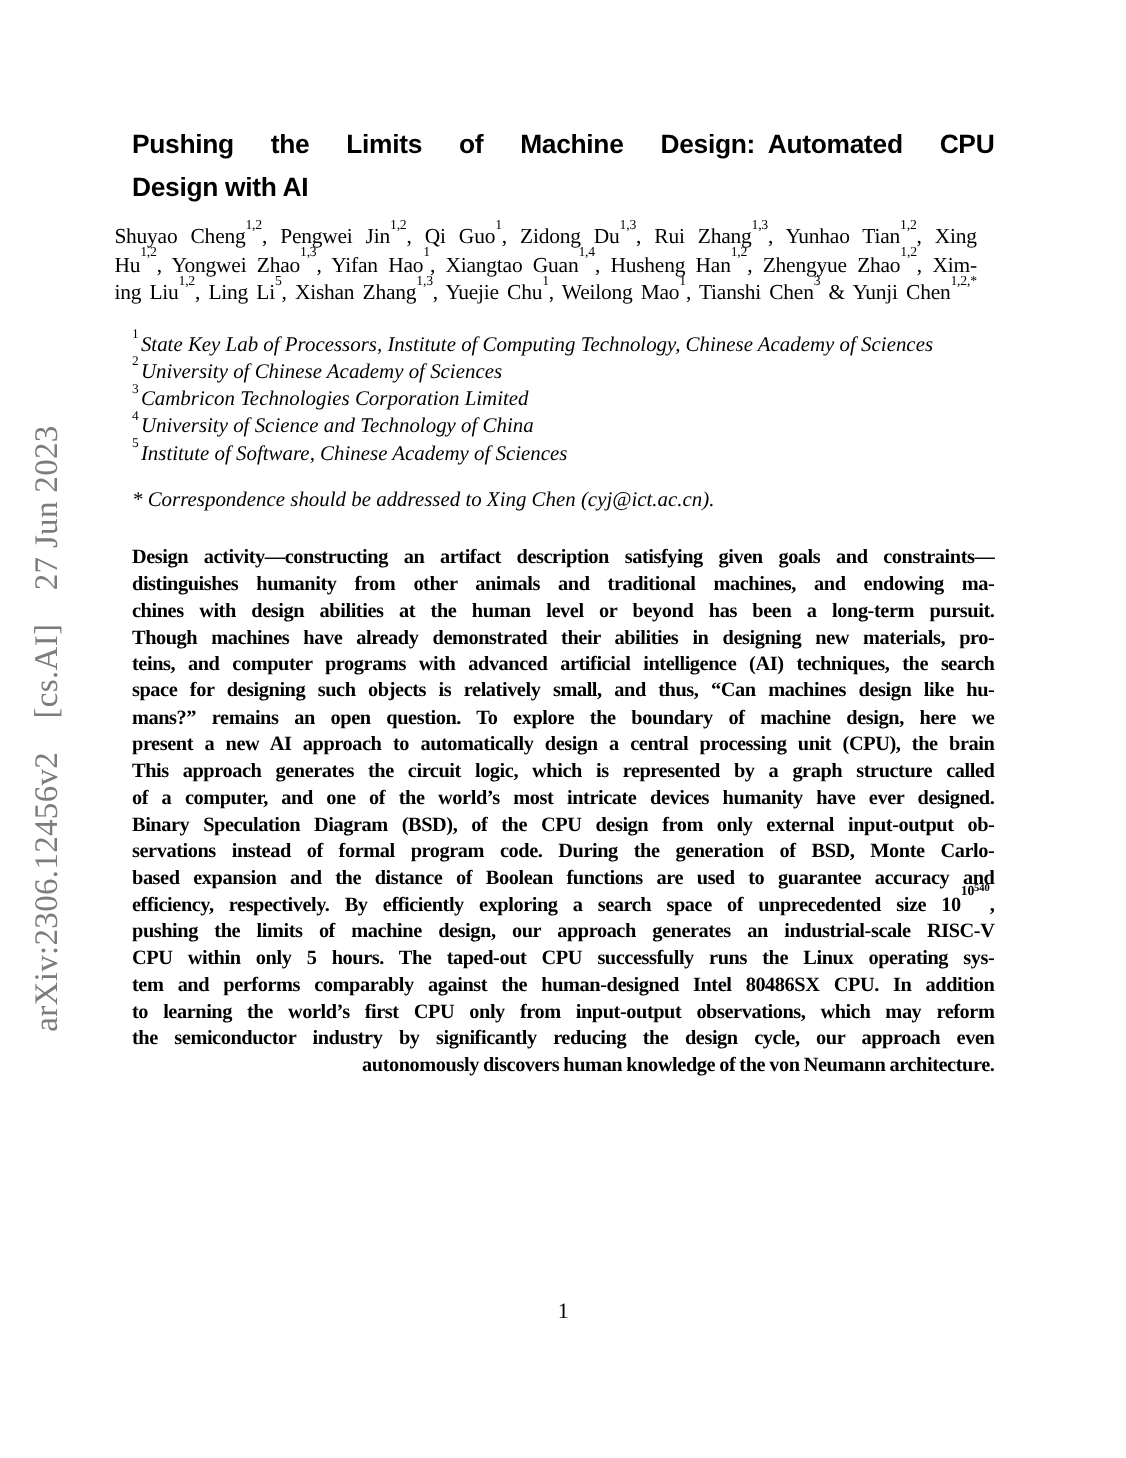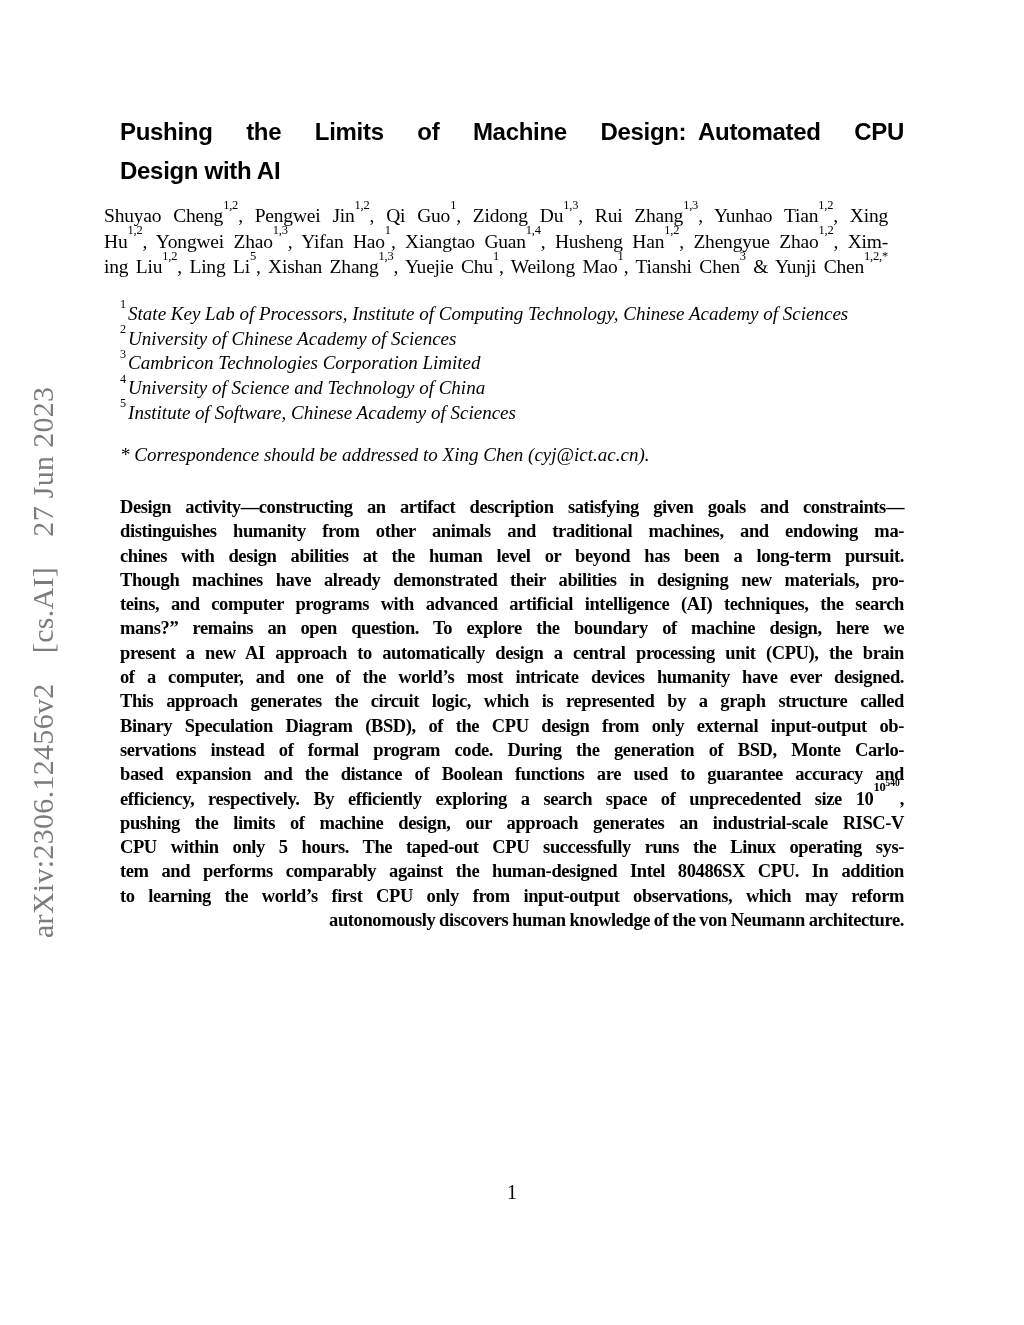--- a/index.html
+++ b/index.html
@@ -104,30 +104,32 @@
     </div>
 
   <div class="correspondence">* Correspondence should be addressed to Xing Chen (cyj@ict.ac.cn).</div>
 
   <div class="abstract">
     <div class="abs-line just">Design activity—constructing an artifact description satisfying given goals and constraints—</div>
     <div class="abs-line just">distinguishes humanity from other animals and traditional machines, and endowing ma-</div>
     <div class="abs-line just">chines with design abilities at the human level or beyond has been a long-term pursuit.</div>
     <div class="abs-line just">Though machines have already demonstrated their abilities in designing new materials, pro-</div>
     <div class="abs-line just">teins, and computer programs with advanced artificial intelligence (AI) techniques, the search</div>
+    <div class="abs-line just">space for designing such objects is relatively small, and thus, “Can machines design like hu-</div>
     <div class="abs-line just">mans?” remains an open question. To explore the boundary of machine design, here we</div>
     <div class="abs-line just">present a new AI approach to automatically design a central processing unit (CPU), the brain</div>
+    <div class="abs-line just">This approach generates the circuit logic, which is represented by a graph structure called</div>
     <div class="abs-line just">of a computer, and one of the world’s most intricate devices humanity have ever designed.</div>
-    <div class="abs-line just">This approach generates the circuit logic, which is represented by a graph structure called</div>
     <div class="abs-line just">Binary Speculation Diagram (BSD), of the CPU design from only external input-output ob-</div>
     <div class="abs-line just">servations instead of formal program code. During the generation of BSD, Monte Carlo-</div>
     <div class="abs-line just">based expansion and the distance of Boolean functions are used to guarantee accuracy and</div>
     <div class="abs-line just"><span>efficiency, respectively. By efficiently exploring a search space of unprecedented size 10</span><sup class="m-exp">10</sup><sup class="m-exp2">540</sup><span>,</span></div>
     <div class="abs-line just">pushing the limits of machine design, our approach generates an industrial-scale RISC-V</div>
     <div class="abs-line just">CPU within only 5 hours. The taped-out CPU successfully runs the Linux operating sys-</div>
     <div class="abs-line just">tem and performs comparably against the human-designed Intel 80486SX CPU. In addition</div>
     <div class="abs-line just">to learning the world’s first CPU only from input-output observations, which may reform</div>
+    <div class="abs-line just">the semiconductor industry by significantly reducing the design cycle, our approach even</div>
     <div class="abs-line">autonomously discovers human knowledge of the von Neumann architecture.</div>
   </div>
 
   <div class="page-number">1</div>
 
 </div>
 
 </body></html>

